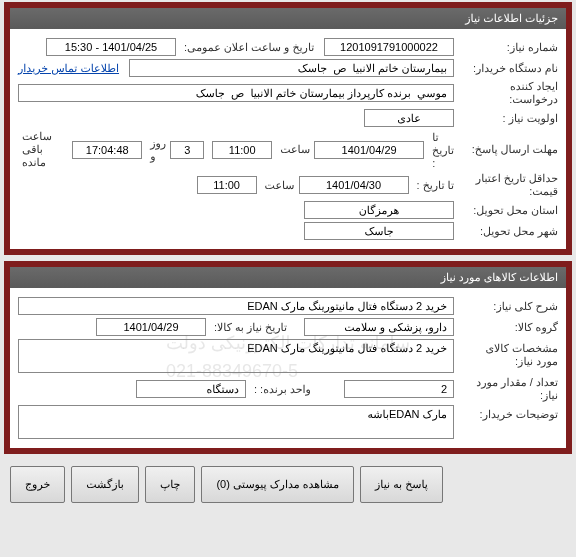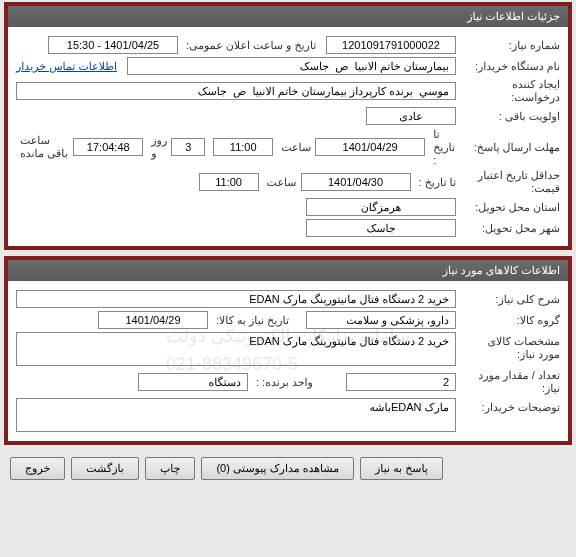--- a/index.html
+++ b/index.html
@@ -6,21 +6,21 @@
 body {
   font-family: Tahoma, sans-serif;
   font-size: 11px;
   background: #e8e8e8;
   width: 576px;
   height: 557px;
   overflow: hidden;
   direction: rtl;
 }
 .panel {
-  border: 4px solid #7f1d1d;
+  border: 6px solid #7f1d1d;
   margin: 2px 4px 6px 4px;
   background: #fff;
 }
 .panel-header {
   background: linear-gradient(#6a6a6a, #5a5a5a);
   color: #fff;
   padding: 4px 8px;
   font-size: 11px;
   text-align: right;
 }
@@ -74,21 +74,21 @@
 }
 .btn-row {
   display: flex;
   justify-content: flex-end;
   gap: 6px;
   padding: 6px 10px;
 }
 .btn {
   border: 1px solid #777;
   background: linear-gradient(#f0f0f0, #d8d8d8);
-  padding: 4px 14px;
+  padding: 11px 14px;
   font-size: 11px;
   border-radius: 2px;
   cursor: pointer;
   font-family: Tahoma, sans-serif;
 }
 .spacer { flex: 1; }
 textarea.field {
   resize: none;
   height: 34px;
   width: 100%;
@@ -128,21 +128,21 @@
       <input class="field field-text flex1" readonly="" value="بیمارستان خاتم الانبیا  ص  جاسک" style="">
       <span class="link">اطلاعات تماس خریدار</span>
     </div>
 
     <div class="row">
       <span class="label">ایجاد کننده درخواست:</span>
       <input class="field field-text flex1" readonly="" value="موسي  برنده کارپرداز بیمارستان خاتم الانبیا  ص  جاسک" style="">
     </div>
 
     <div class="row">
-      <span class="label">اولویت باقی :</span>
+      <span class="label">اولویت نیاز :</span>
       <input class="field w90" readonly="" value="عادی" style="">
     </div>
 
     <div class="row">
       <span class="label">مهلت ارسال پاسخ:</span>
       <span class="label-inline">تا تاریخ :</span>
       <input class="field w110" readonly="" value="1401/04/29" style="">
       <span class="label-inline">ساعت</span>
       <input class="field w60" readonly="" value="11:00" style="">
       <span class="spacer"></span>

